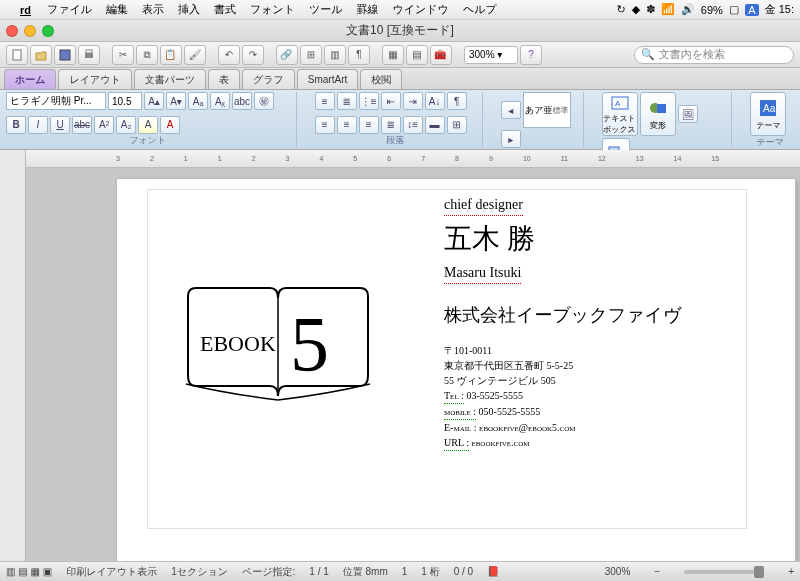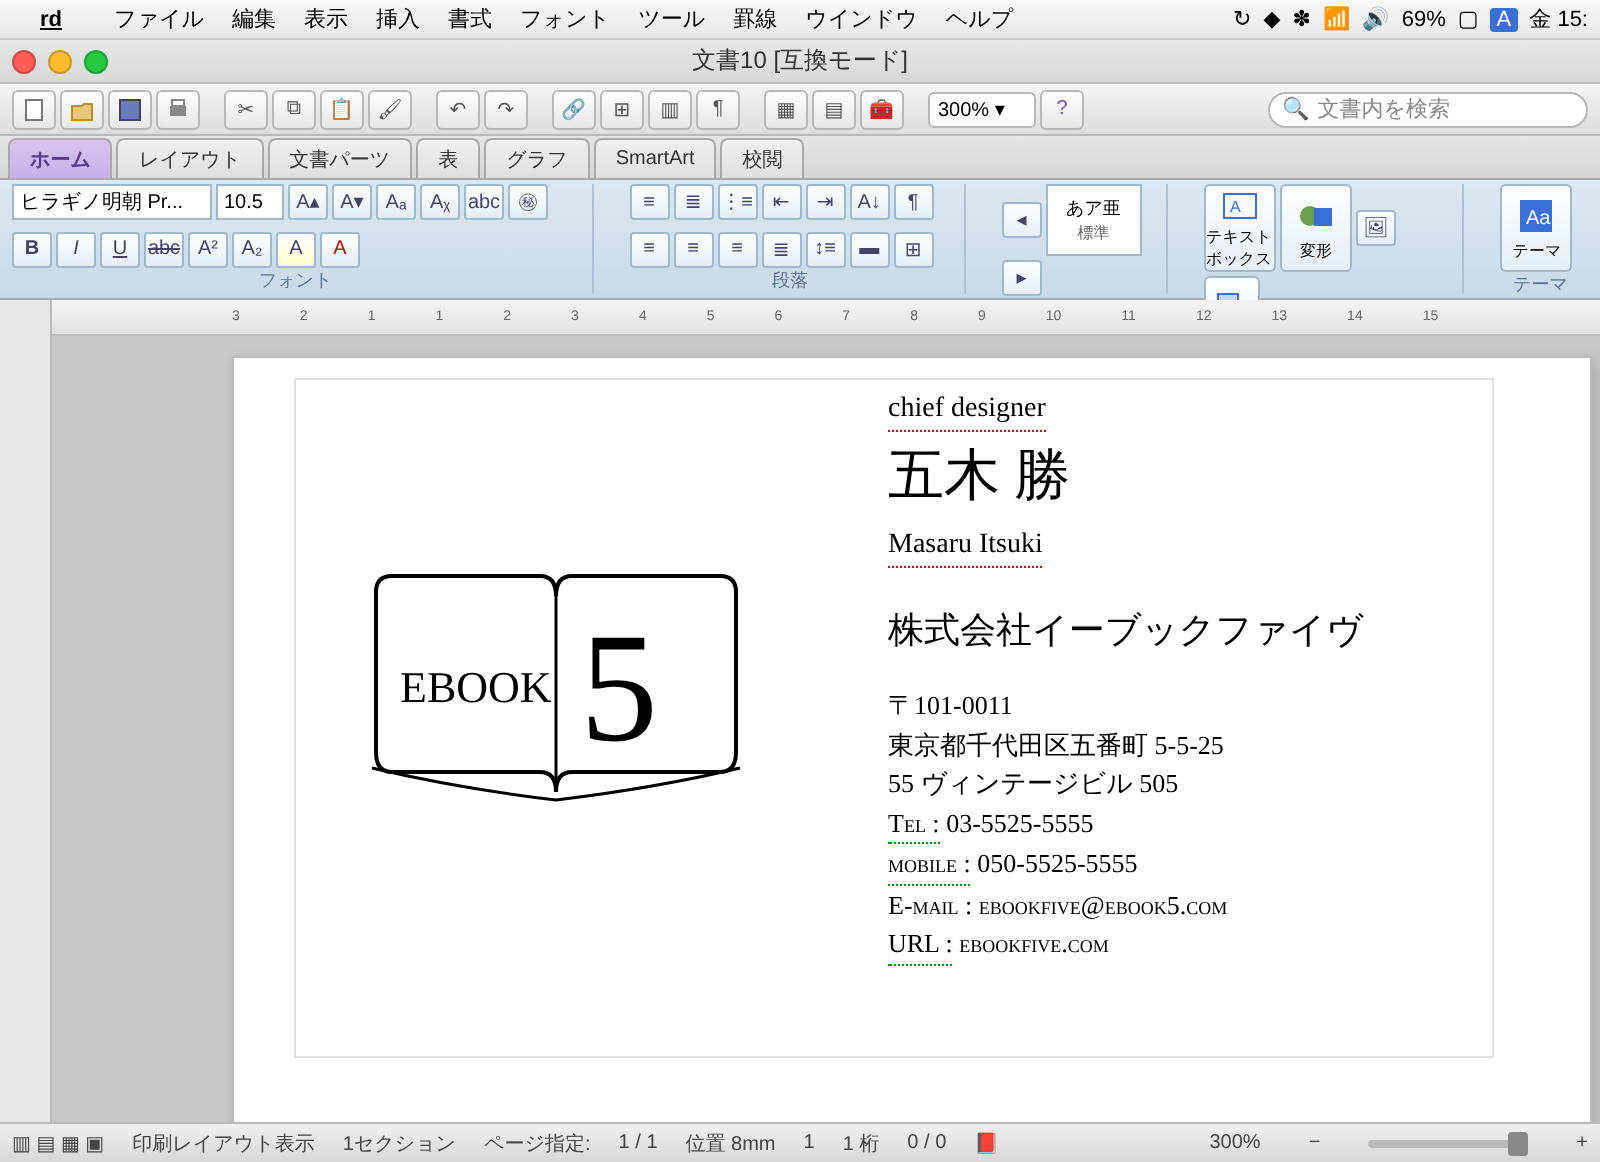--- a/index.html
+++ b/index.html
@@ -1,20 +1,20 @@
 <!DOCTYPE html>
 <html><head>
 <meta charset="utf-8">
 <style>
 * { margin: 0; padding: 0; box-sizing: border-box; }
 body { font-family: "Lucida Grande", sans-serif; font-size: 11px; background: #ededed; width: 800px; height: 581px; overflow: hidden; position: relative; }
 
 
 .menubar { height: 20px; background: linear-gradient(#f8f8f8,#e8e8e8); display: flex; align-items: center; padding: 0 6px; border-bottom: 1px solid #ccc; }
-.menubar .app { font-weight: bold; margin-right: 26px; text-decoration: underline; }
+.menubar .app { font-weight: bold; margin-right: 16px; text-decoration: underline; }
 .menubar .m { margin-right: 14px; }
 .menubar .right { margin-left: auto; display: flex; align-items: center; gap: 6px; }
 .menubar .right span { font-size: 11px; }
 .mb-icon { width: 14px; height: 14px; display: inline-flex; align-items: center; justify-content: center; }
 
 
 .titlebar { height: 22px; background: linear-gradient(#e8e8e8,#d8d8d8); display: flex; align-items: center; position: relative; border-bottom: 1px solid #bbb; justify-content: flex-end; }
 .traffic { position: absolute; left: 6px; display: flex; gap: 6px; }
 .tl { width: 12px; height: 12px; border-radius: 50%; border: 1px solid rgba(0,0,0,.2); }
 .tl.r{background:#ff5f57}.tl.y{background:#ffbd2e}.tl.g{background:#28c940}
@@ -49,21 +49,21 @@
 .docwrap { flex: 1; overflow: hidden; position: relative; }
 .hruler { height: 18px; background: linear-gradient(#f4f4f4,#e2e2e2); border-bottom: 1px solid #bbb; font-size: 7px; color: #666; display:flex; align-items:center; padding-left: 90px; gap: 30px; }
 .page { position: absolute; left: 90px; top: 28px; width: 680px; height: 400px; background: #fff; border: 1px solid #bbb; box-shadow: 2px 2px 6px rgba(0,0,0,.15); padding: 30px 40px; font-family: "Hiragino Mincho Pro", serif; color: #000; }
 .card { position: absolute; left: 30px; top: 10px; width: 600px; height: 340px; border: 1px solid #e0e0e0; }
 .card-l { position: absolute; left: 20px; top: 76px; }
 .card-r { position: absolute; left: 280px; top: 4px; line-height: 1.5; margin-left: 16px; }
 .role { font-size: 14px; }
 .bigname { font-size: 28px; margin: 2px 0; }
 .roman { font-size: 14px; }
 .company { font-size: 18px; margin-top: 18px; margin-bottom: 14px; }
-.addr { font-size: 13px; }
+.addr { font-size: 10px; }
 .squiggle { border-bottom: 1px dotted #c00; display: inline-block; }
 .squiggle-g { border-bottom: 1px dotted #090; display: inline-block; }
 .small-caps { font-variant: small-caps; }
 
 
 .status { position: absolute; bottom: 0; left: 0; right: 0; height: 20px; background: linear-gradient(#f0f0f0,#d8d8d8); border-top: 1px solid #bbb; display: flex; align-items: center; padding: 0 6px; font-size: 10px; color: #444; gap: 14px; }
 .status .r { margin-left: auto; display: flex; align-items: center; gap: 24px; }
 .slider { width: 80px; height: 4px; background: #bbb; border-radius: 2px; position: relative; }
 .slider::after { content: ""; position: absolute; right: 0; top: -4px; width: 10px; height: 12px; background: #888; border-radius: 2px; }
 </style>
@@ -212,21 +212,21 @@
       <div class="rbtn">↕≡</div>
       <div class="rbtn">▬</div>
       <div class="rbtn">⊞</div>
     </div>
     <div class="glabel">段落</div>
   </div>
 
   <div class="rgroup" style="width:90px">
     <div class="gbody">
       <div class="rbtn">◂</div>
-      <div style="width:48px;height:36px;border:1px solid #a0b8cc;background:#fff;display:flex;flex-direction:column;align-items:center;justify-content:center;font-size:9px">
+      <div style="width:48px;height:36px;border:1px solid #a0b8cc;background:#fff;display:flex;flex-direction:row;align-items:center;justify-content:center;font-size:9px">
         <span>あア亜</span>
         <span style="font-size:8px;color:#666">標準</span>
       </div>
       <div class="rbtn">▸</div>
     </div>
     <div class="glabel">スタイル</div>
   </div>
 
   <div class="rgroup" style="width:140px">
     <div class="gbody">

